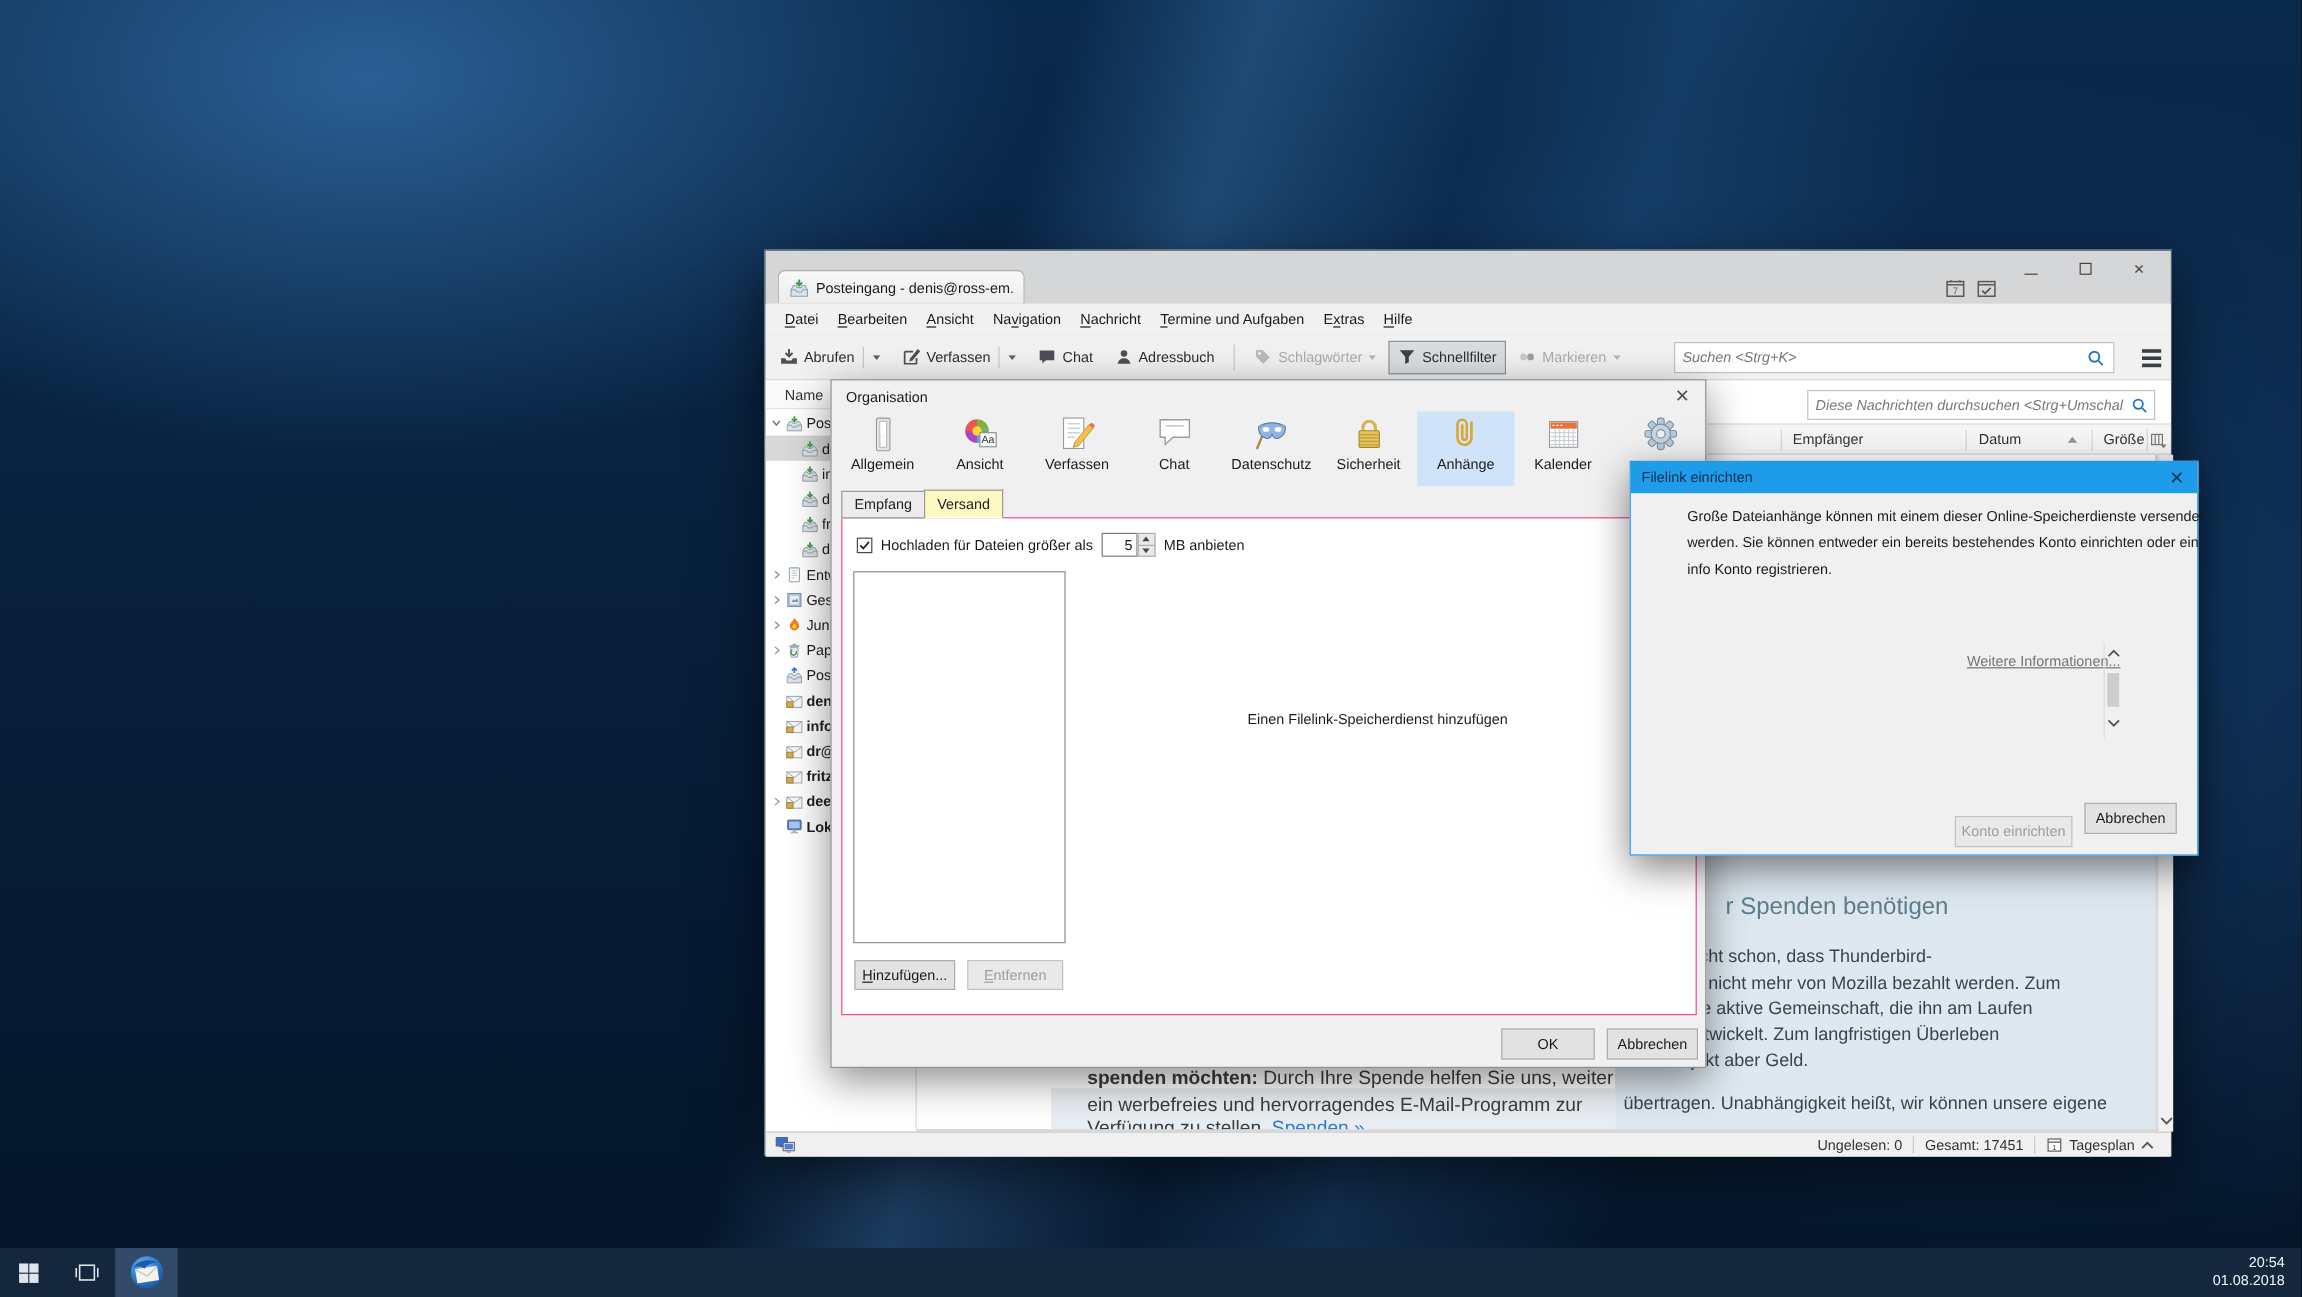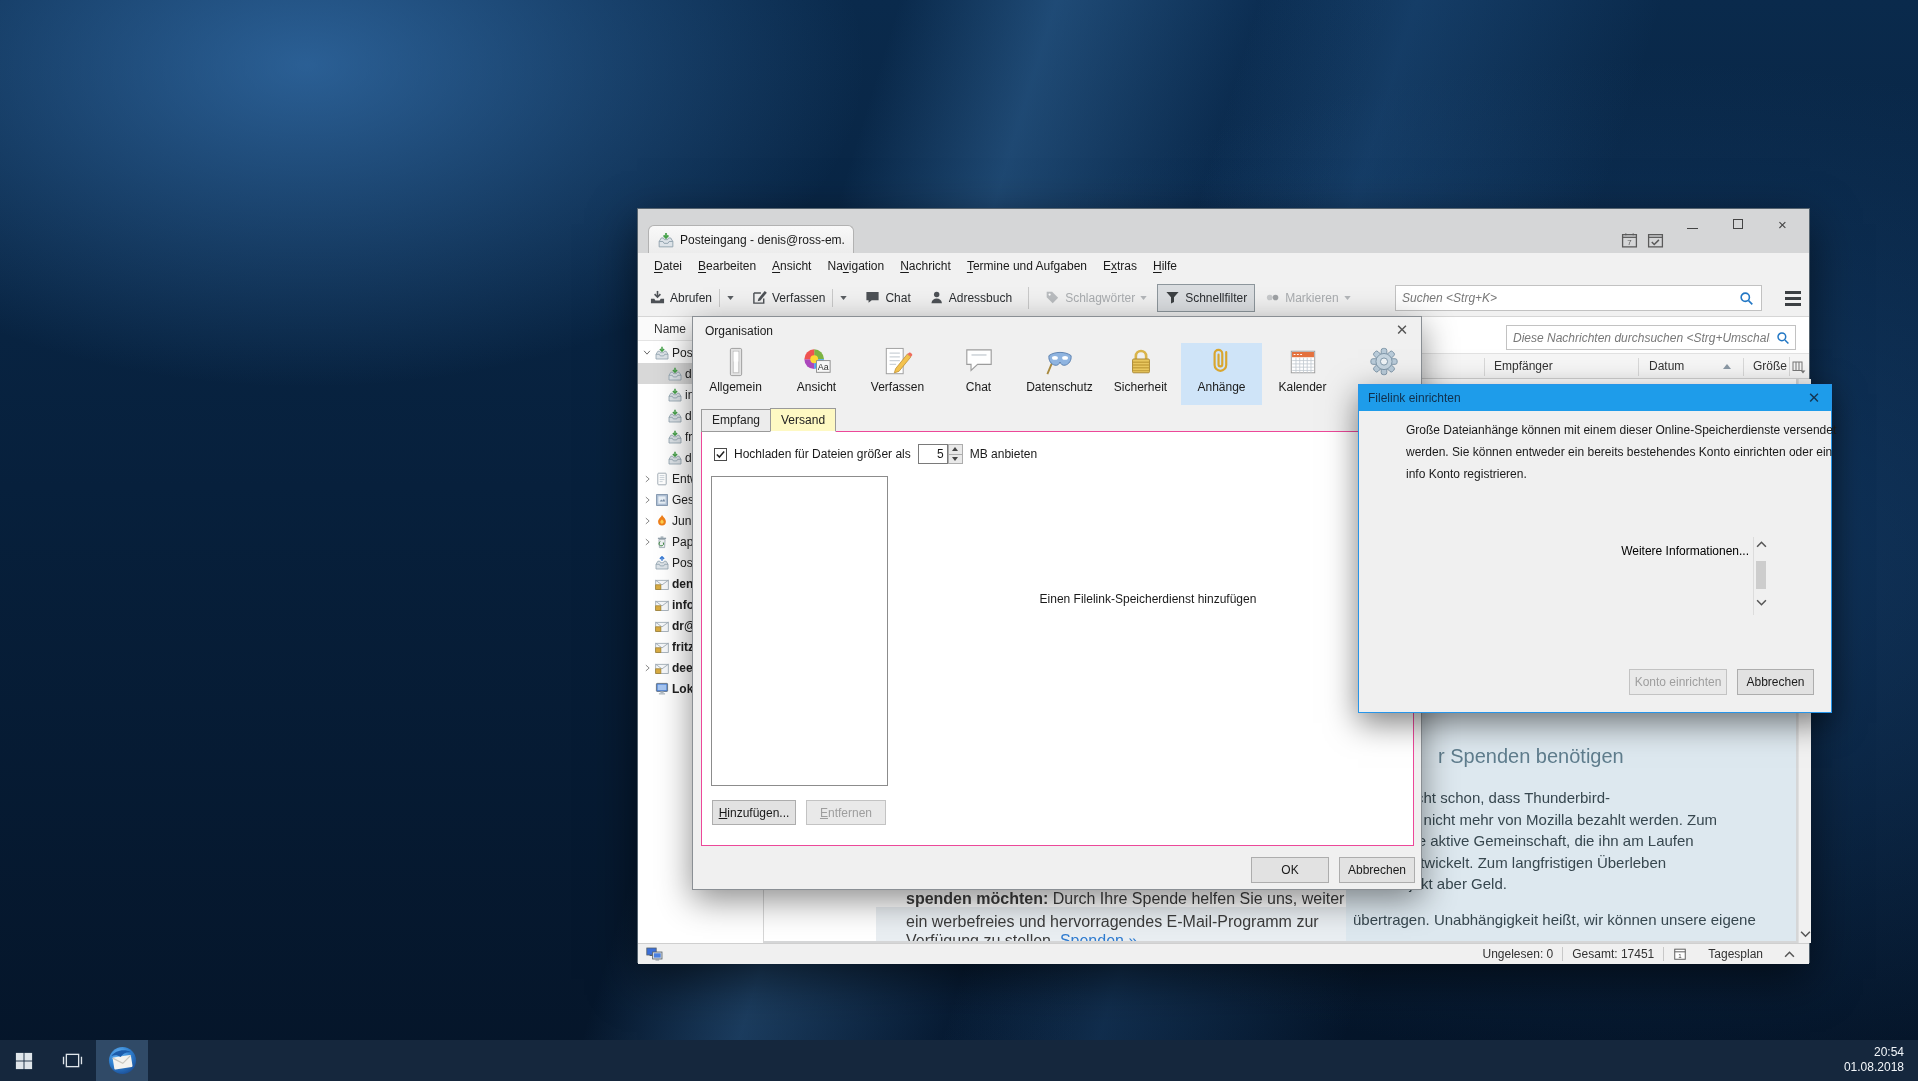--- a/index.html
+++ b/index.html
@@ -106,21 +106,21 @@
   
   #filelink{left:1358px;top:384px;width:474px;height:329px;background:#f0f0f0;border:1px solid #2795e9;
     box-shadow:0 10px 30px rgba(0,0,0,.5);z-index:8;}
   #filelink .titlebar{position:absolute;left:0;top:0;width:100%;height:26px;background:#1e9cea;color:#10304d;
     display:flex;align-items:center;padding-left:9px;}
   #filelink .titlebar .dlg-close{color:#143450;top:4px;right:6px;}
   #filelink-desc{position:absolute;left:47px;top:34px;line-height:22px;color:#1a1a1a;white-space:nowrap;}
   #provider-select{position:absolute;left:60px;top:116px;width:350px;height:25px;background:#fff;border:1px solid #0f6db5;
     display:flex;align-items:center;padding:0 7px;color:#1a1a1a;}
   #provider-select .chev{margin-left:auto;}
-  #more-info{position:absolute;left:150px;top:159px;width:240px;text-align:right;color:#000000;white-space:nowrap;}
+  #more-info{position:absolute;left:168px;top:159px;width:240px;text-align:right;color:#737373;text-decoration:underline;white-space:nowrap;}
   #fl-scroll{position:absolute;left:394px;top:152px;width:15px;height:78px;border-left:1px solid #dcdcdc;}
   #fl-scroll .thumb{position:absolute;left:2px;top:24px;width:10px;height:28px;background:#cdcdcd;}
 
   
   #taskbar{left:0;top:1040px;width:1918px;height:41px;background:#15273d;z-index:20;display:flex;align-items:stretch;}
   .tb-cell{width:48px;display:flex;align-items:center;justify-content:center;}
   .tb-cell.app{width:52px;background:rgba(130,180,230,.25);}
   #clock{margin-left:auto;padding:5px 14px 0 0;text-align:right;color:#f2f6fa;font-size:12px;line-height:15px;}
 </style>
 </head>
@@ -583,21 +583,21 @@
             <rect x="6.6" y="5" width="9.4" height="7" fill="#d7dde2" stroke="#55606a" stroke-width=".8"></rect>
             <rect x="7.9" y="6.3" width="6.8" height="4.3" fill="#4a80e0"></rect>
             <rect x="9.5" y="12" width="3.6" height="1.6" fill="#9aa4ac"></rect>
           </svg>
         </span>
       <div class="right">
         <span>Ungelesen: 0</span>
         <span class="sb-sep"></span>
         <span>Gesamt: 17451</span>
         <span class="sb-sep"></span>
-        <span style="display:flex;align-items:center;gap:21px">
+        <span style="display:flex;align-items:center;gap:5px">
           <span class="ic" style="width:14px;height:14px" id="today-icon">
               <svg viewBox="0 0 16 16">
                 <rect x="2" y="2.5" width="12" height="11.5" fill="#fff" stroke="#5a5a5a" stroke-width="1.1"></rect>
                 <path d="M2 5.5h12" stroke="#5a5a5a" stroke-width="1.1"></path>
                 <text x="8" y="12.8" font-size="7" text-anchor="middle" fill="#444" font-family="Liberation Sans,sans-serif">1</text>
               </svg>
             </span>
           <span>Tagesplan</span>
           <span class="ic" style="width:11px;height:7px" id="today-chev">
               <svg viewBox="0 0 10 6">
@@ -765,21 +765,21 @@
             <path d="m1 5 4-4 4 4" fill="none" stroke="#555" stroke-width="1.4"></path>
           </svg>
         </span>
       <span class="thumb"></span>
       <span class="ic" style="width:11px;height:7px;position:absolute;left:2px;top:62px" id="fl-dn">
           <svg viewBox="0 0 10 6">
             <path d="m1 1 4 4 4-4" fill="none" stroke="#555" stroke-width="1.4"></path>
           </svg>
         </span>
     </div>
-    <div class="btn abs disabled" style="left:270px;top:284px;width:98px;height:26px">Konto einrichten</div>
+    <div class="btn abs disabled" style="left:270px;top:295px;width:98px;height:26px">Konto einrichten</div>
     <div class="btn abs" style="left:378px;top:284px;width:77px;height:26px">Abbrechen</div>
   </div>
 
   <div id="taskbar" class="abs">
     <div class="tb-cell">
       <span class="ic" style="width:18px;height:18px" id="start-icon">
           <svg viewBox="0 0 20 20">
             <rect x="1" y="1" width="8.5" height="8.5" fill="#dfe5ea"></rect>
             <rect x="10.5" y="1" width="8.5" height="8.5" fill="#dfe5ea"></rect>
             <rect x="1" y="10.5" width="8.5" height="8.5" fill="#dfe5ea"></rect>

